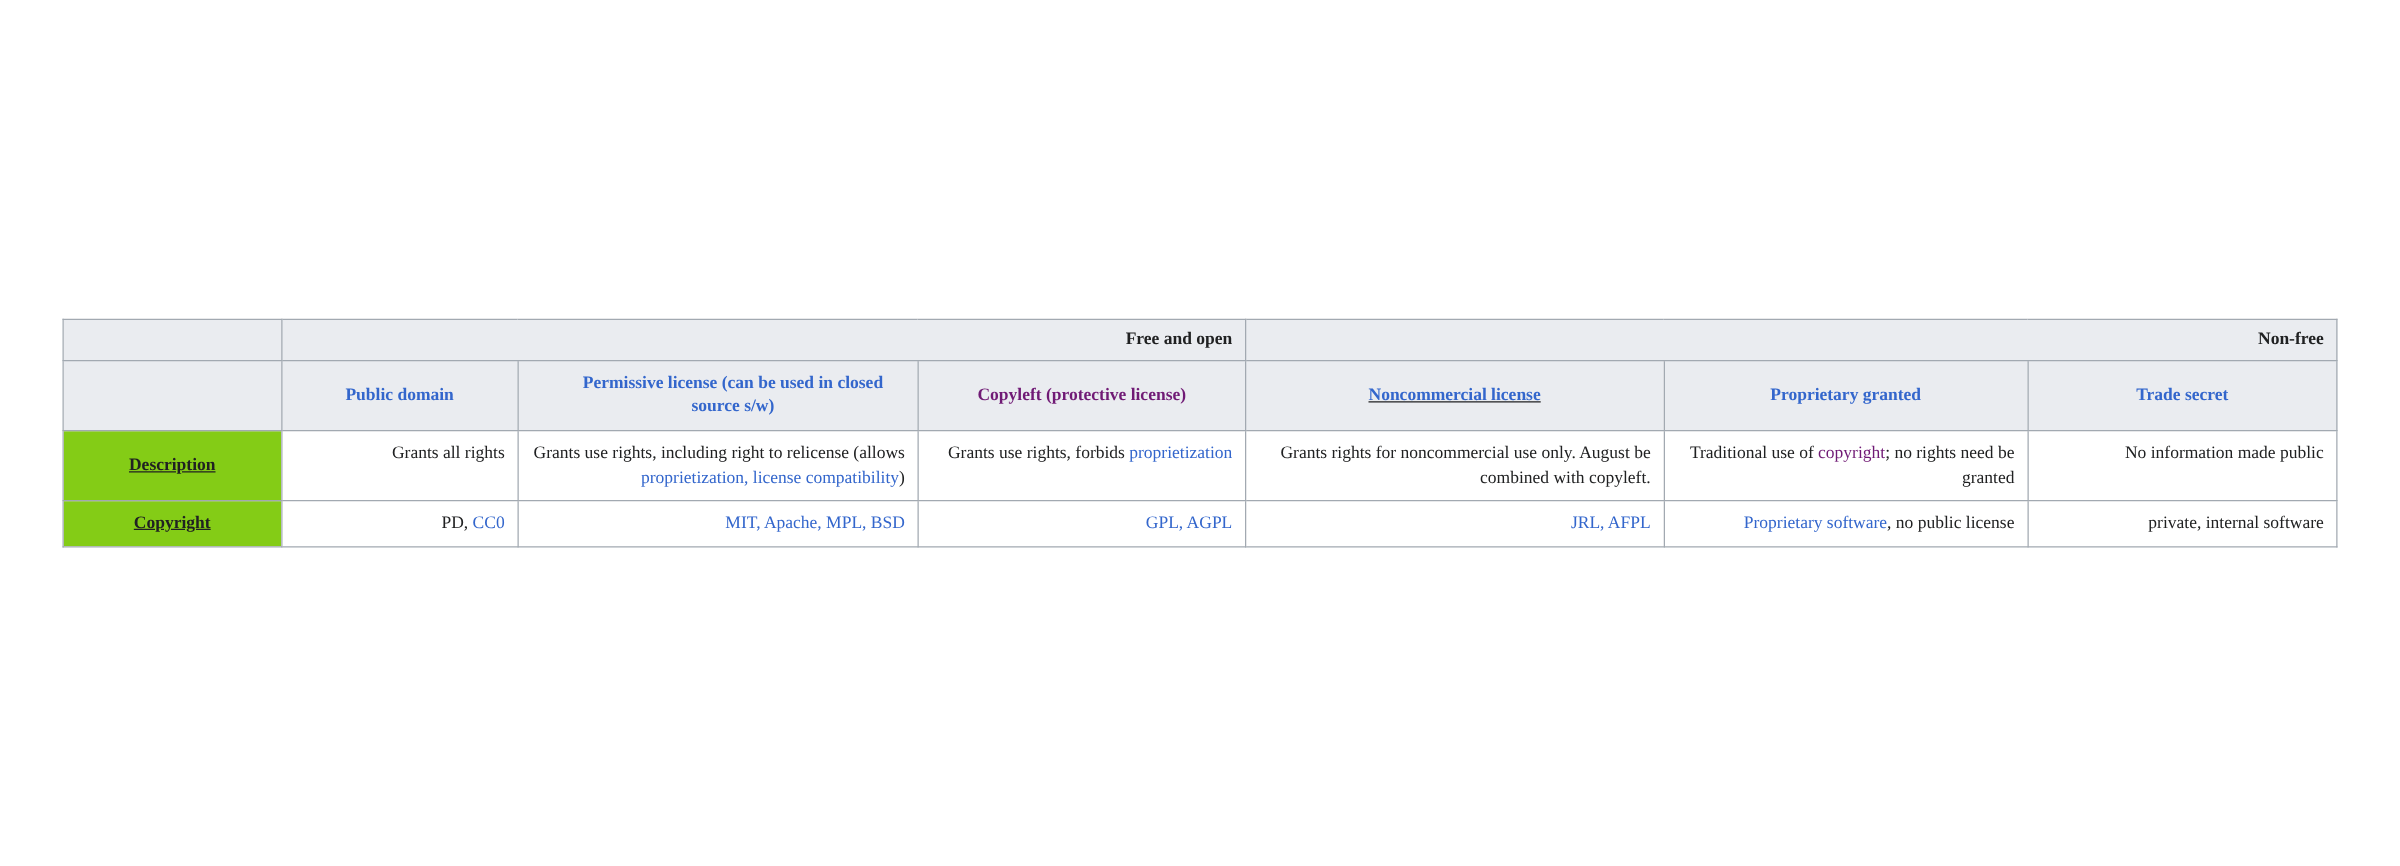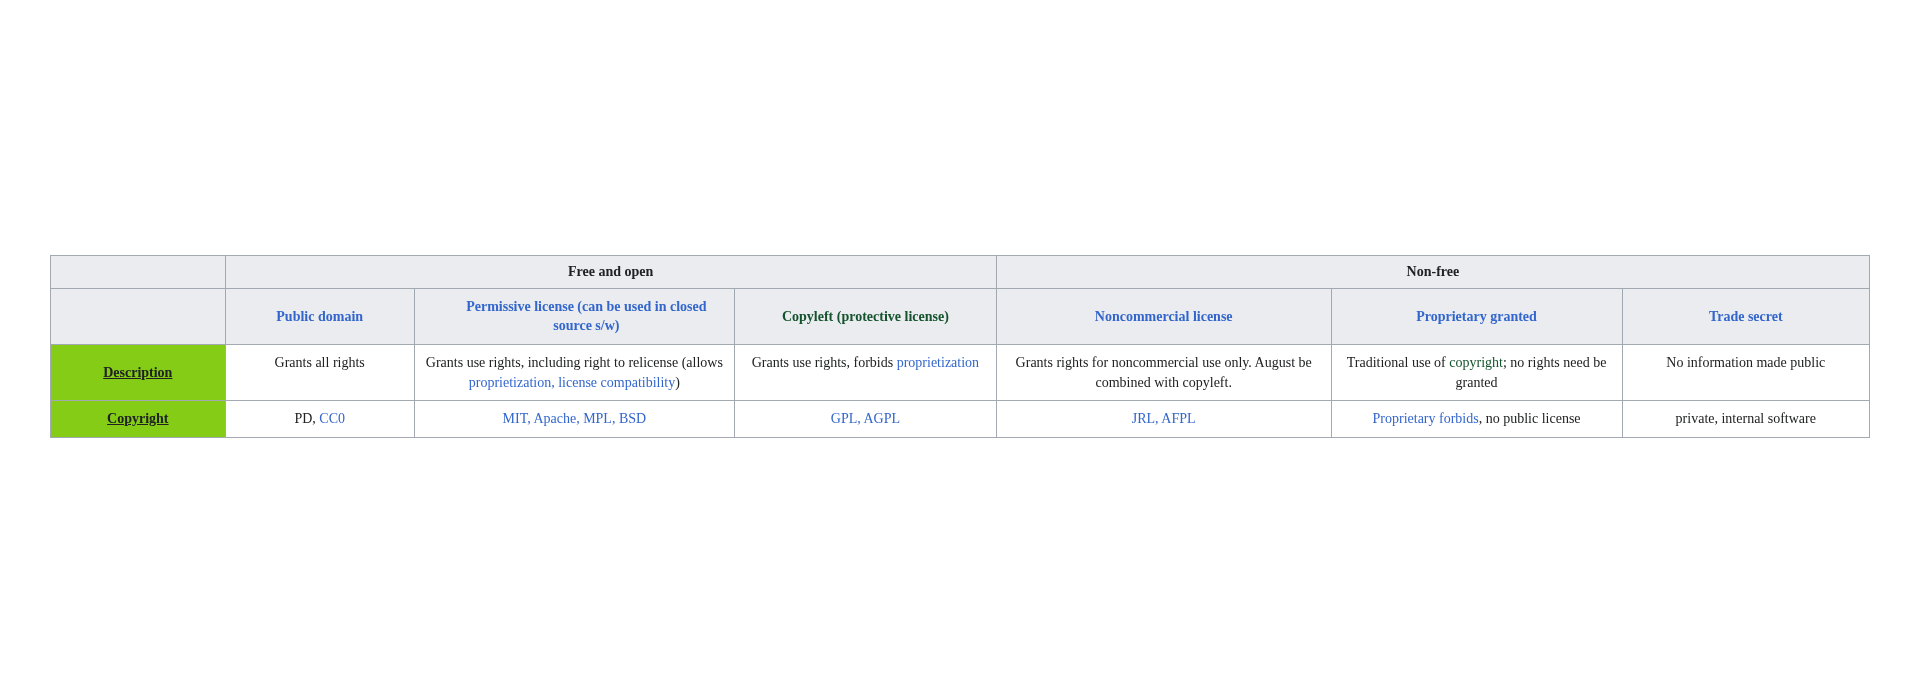--- a/index.html
+++ b/index.html
@@ -27,21 +27,21 @@
     }
     th, td {
       border: 1px solid #a2a9b1;
       padding: 8px 10px;
       vertical-align: middle;
       text-align: left;
     }
     
     .header-top th {
       background-color: #eaecf0;
-      text-align: center;
+      text-align: right;
       font-weight: bold;
       color: #202122;
       padding: 6px 10px;
     }
     .header-bottom th {
       background-color: #eaecf0;
       text-align: center;
       vertical-align: middle;
       padding: 8px 10px;
     }
@@ -50,25 +50,25 @@
       background-color: #84cc16;
       font-weight: bold;
       text-align: center;
       vertical-align: middle;
       text-decoration: underline;
     }
     
     td.data-cell {
       background-color: #fff;
       vertical-align: top;
-      text-align: center;
+      text-align: right;
     }
     
     .link-blue { color: #3366cc; text-decoration: none; }
-    .link-purple { color: #14532d; text-decoration: none; }
+    .link-purple { color: #701a75; text-decoration: none; }
     
     .empty-cell {
       background-color: #eaecf0;
     }
   </style>
 </head>
 <body>
 
 <div class="table-wrapper">
   <table>
@@ -90,21 +90,21 @@
         <th class="empty-cell"></th>
         <th style="width:130px;">
           <span class="link-blue">Public domain</span>
         </th>
         <th style="width:220px;padding-left:34px;">
           <span class="link-blue">Permissive license (can be used in closed source s/w)</span>
         </th>
         <th style="width:180px;">
           <span class="link-purple">Copyleft (protective license)</span>
         </th>
-        <th style="width:230px;">
+        <th style="width:230px;text-decoration:underline;">
           <span class="link-blue">Noncommercial license</span>
         </th>
         <th style="width:200px;">
           <span class="link-blue">Proprietary granted</span>
         </th>
         <th style="width:170px;">
           <span class="link-blue">Trade secret</span>
         </th>
       </tr>
     </thead>
@@ -144,21 +144,21 @@
         <td class="data-cell">
           <a href="#" class="link-blue">MIT, Apache, MPL, BSD</a>
         </td>
         <td class="data-cell">
           <a href="#" class="link-blue">GPL, AGPL</a>
         </td>
         <td class="data-cell">
           <a href="#" class="link-blue">JRL, AFPL</a>
         </td>
         <td class="data-cell">
-          <a href="#" class="link-blue">Proprietary forbids</a>, no public license
+          <a href="#" class="link-blue">Proprietary software</a>, no public license
         </td>
         <td class="data-cell">
           <span>private, internal software</span>
         </td>
       </tr>
 
     </tbody>
   </table>
 </div>
 

